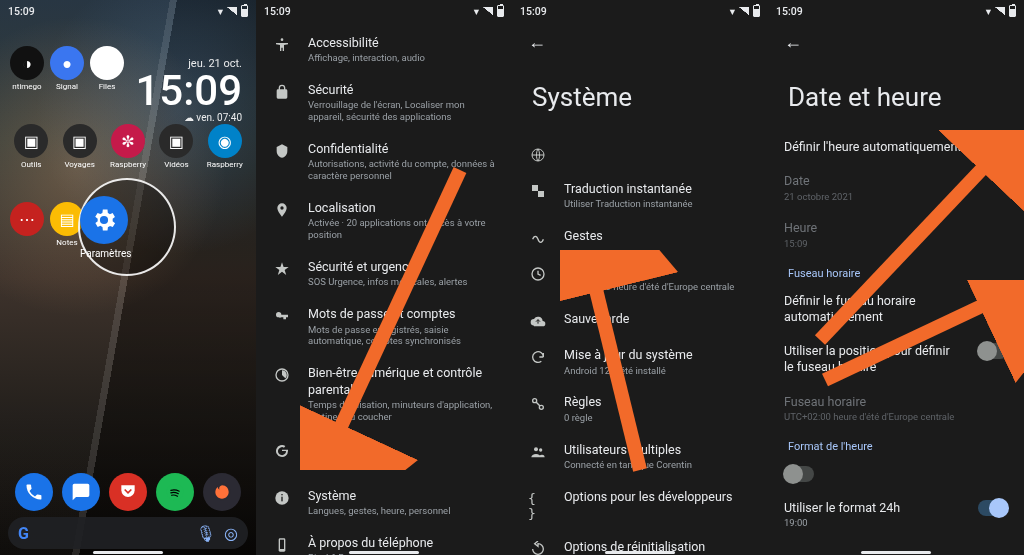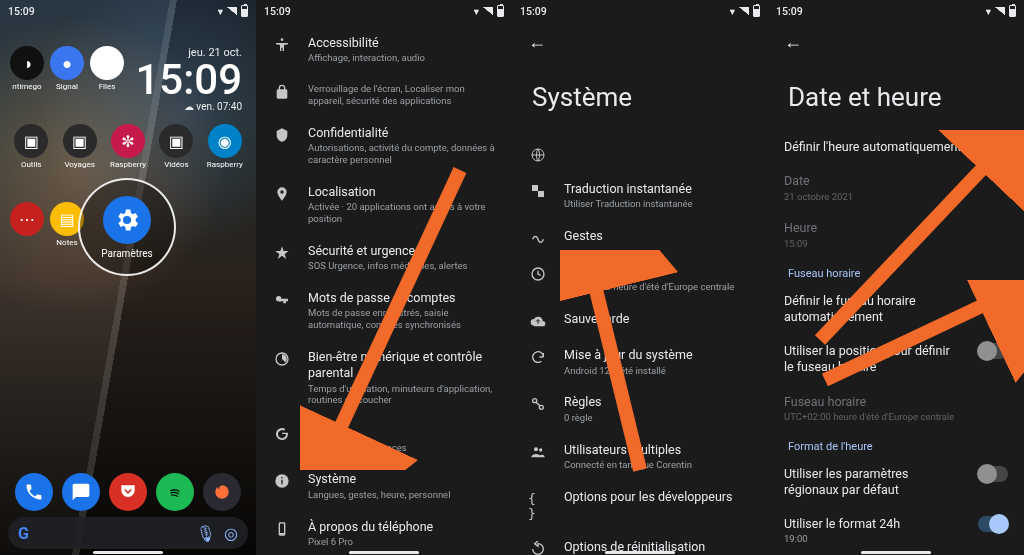--- a/index.html
+++ b/index.html
@@ -40,38 +40,38 @@
     z-index:5;
   }
   .status .right { display:flex; gap:4px; align-items:center; }
   .sig { display:inline-block; width:10px; height:8px; background:linear-gradient(to top right, transparent 48%, #e8eaed 50%);}
   .batt { width:7px;height:12px;border:1px solid #e8eaed;border-radius:1px;position:relative;}
   .batt::before{content:"";position:absolute;top:-2px;left:2px;width:3px;height:1px;background:#e8eaed;}
   .batt::after{content:"";position:absolute;bottom:0;left:0;right:0;height:70%;background:#e8eaed;}
 
   
   .clock-widget { position:absolute; right:14px; top:46px; text-align:right; color:#fff; }
-  .clock-widget .date1{font-size:11px;opacity:.9;}
+  .clock-widget .date1{font-size:11px;opacity:.9;margin-top:11px;}
   .clock-widget .time{font-size:42px;font-weight:500;line-height:1;}
   .clock-widget .sub{font-size:10px;opacity:.9;}
   .app-grid { position:absolute; left:10px; right:10px; top:46px; display:grid; grid-template-columns:repeat(5,1fr); gap:6px;}
   .app {display:flex;flex-direction:column;align-items:center;font-size:8px;color:#fff;}
   .app .ic{width:34px;height:34px;border-radius:50%;display:flex;align-items:center;justify-content:center;margin-bottom:2px;}
   .dock { position:absolute; bottom:44px; left:0; right:0; display:flex; justify-content:space-around; padding:0 10px;}
   .dock .ic{width:38px;height:38px;border-radius:50%;display:flex;align-items:center;justify-content:center;}
   .searchbar { position:absolute; bottom:6px; left:8px; right:8px; height:32px; background:rgba(32,33,36,.92); border-radius:20px; display:flex; align-items:center; padding:0 10px; gap:8px;}
   .g-logo{font-weight:700;font-size:16px;}
   .g-logo span:nth-child(1){color:#4285f4}.g-logo span:nth-child(2){color:#ea4335}.g-logo span:nth-child(3){color:#fbbc05}.g-logo span:nth-child(4){color:#4285f4}.g-logo span:nth-child(5){color:#34a853}.g-logo span:nth-child(6){color:#ea4335}
   .spacer{flex:1}
   .settings-bubble{
     position:absolute; left:78px; top:178px;
     width:98px;height:98px;border-radius:50%;
     background:rgba(0,0,0,.35);
     border:2px solid rgba(255,255,255,.9);
-    display:flex;flex-direction:column;align-items:center;justify-content:center;
+    display:flex;flex-direction:column;align-items:flex-start;justify-content:center;
     z-index:6;
   }
   .settings-bubble .gear{width:48px;height:48px;border-radius:50%;background:#1a73e8;display:flex;align-items:center;justify-content:center;}
   .settings-bubble .lbl{font-size:10px;color:#fff;margin-top:4px;}
 
   
   .back-row{height:44px;display:flex;align-items:center;padding:0 16px;}
   .page-title{font-size:26px;font-weight:400;padding:18px 20px 24px 20px;color:#e8eaed;}
   .list{display:flex;flex-direction:column;}
   .item{display:flex;align-items:flex-start;gap:16px;padding:9px 16px;}
@@ -253,20 +253,21 @@
           <div class="sub">Affichage, interaction, audio</div>
         </div>
       </div>
       <div class="item">
         <div class="ico">
           <svg viewBox="0 0 24 24" width="16" height="16" fill="#c4c7c5">
             <path d="M18 8h-1V6a5 5 0 00-10 0v2H6a2 2 0 00-2 2v10a2 2 0 002 2h12a2 2 0 002-2V10a2 2 0 00-2-2zM9 6a3 3 0 016 0v2H9z"></path>
           </svg>
         </div>
         <div class="txt">
+          <div class="title">Sécurité</div>
           <div class="sub">Verrouillage de l'écran, Localiser mon appareil, sécurité des applications</div>
         </div>
       </div>
       <div class="item">
         <div class="ico">
           <svg viewBox="0 0 24 24" width="16" height="16" fill="#c4c7c5">
             <path d="M12 2l8 4v6c0 5-3.4 9.3-8 10-4.6-.7-8-5-8-10V6z"></path>
           </svg>
         </div>
         <div class="txt">
@@ -539,23 +540,20 @@
     <div class="item disabled">
       <div class="txt">
           <div class="title">Fuseau horaire</div>
           <div class="sub">UTC+02:00 heure d'été d'Europe centrale</div>
         </div>
     </div>
 
     <div class="section-hdr">Format de l'heure</div>
 
     <div class="item">
-      <div class="txt">
-          <div class="title">Utiliser les paramètres régionaux par défaut</div>
-        </div>
       <div class="toggle off"></div>
     </div>
     <div class="item">
       <div class="txt">
           <div class="title">Utiliser le format 24h</div>
           <div class="sub">19:00</div>
         </div>
       <div class="toggle on"></div>
     </div>
 

